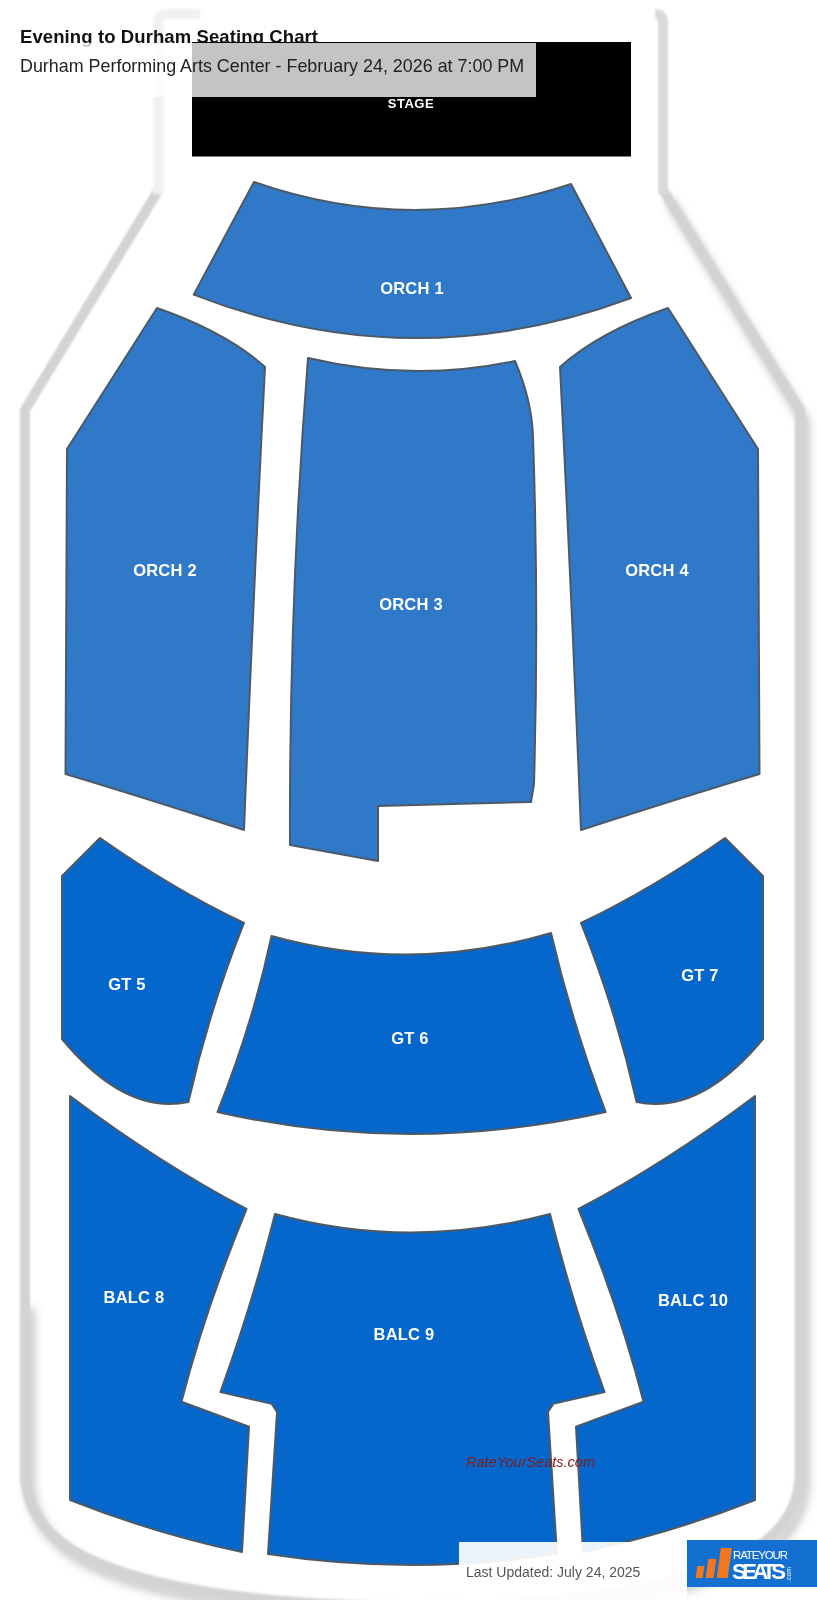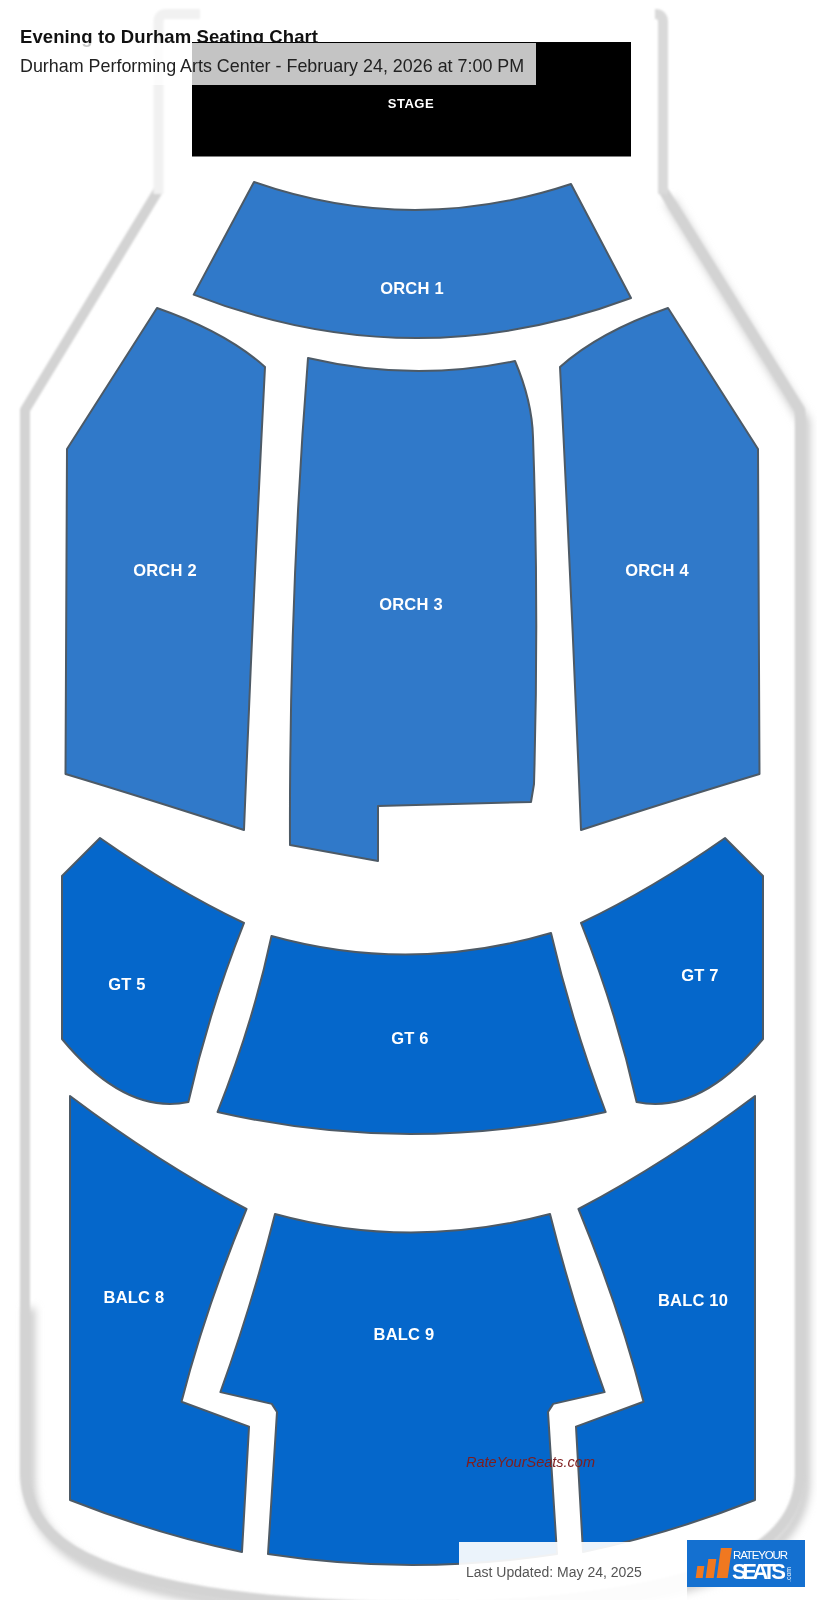--- a/index.html
+++ b/index.html
@@ -1,27 +1,27 @@
 <!DOCTYPE html>
 <html><head>
 <meta charset="utf-8">
 <style>
   html,body { margin:0; padding:0; background:#ffffff; }
   body { width:817px; height:1600px; position:relative; overflow:hidden;
          font-family:"Liberation Sans", sans-serif; }
   .title { position:absolute; left:20px; top:26px; font-size:18.5px; font-weight:bold;
            color:#111; letter-spacing:0.1px; }
   .subtitle { position:absolute; left:12px; top:43px; height:38px; line-height:46px;
-              padding:0 12px 4px 8px; background:rgba(255,255,255,0.77);
+              padding:0 12px 16px 8px; background:rgba(255,255,255,0.77);
               font-size:17.9px; color:#222; }
   .footer-bg { position:absolute; left:459px; top:1542px; width:228px; height:58px;
                background:rgba(255,255,255,0.92); }
   .f1 { position:absolute; left:466px; top:1454px; font-size:14.5px; color:#7f1d1d;font-style:italic; }
   .f2 { position:absolute; left:466px; top:1564px; font-size:14px; color:#555; }
-  .logo { position:absolute; left:687px; top:1540px; width:118px; height:47px;
+  .logo { position:absolute; left:687px; top:1540px; width:130px; height:47px;
           background:#1470d0; }
 </style>
 </head>
 <body>
 <svg width="817" height="1600" viewBox="0 0 817 1600" style="position:absolute;left:0;top:0">
 <defs>
       <filter id="sb" x="-20%" y="-20%" width="140%" height="140%">
         <feGaussianBlur stdDeviation="4"></feGaussianBlur>
       </filter>
       <filter id="soft" x="-10%" y="-10%" width="120%" height="120%">
@@ -97,21 +97,21 @@
 </svg>
 
 <div class="title">Evening to Durham Seating Chart</div>
 
 <div class="subtitle">Durham Performing Arts Center - February 24, 2026 at 7:00 PM</div>
 
 <div class="footer-bg"></div>
 
 <div class="f1">RateYourSeats.com</div>
 
-<div class="f2">Last Updated: May 24, 2025</div>
+<div class="f2">Last Updated: July 24, 2025</div>
 
 <div class="logo">
 <svg width="117" height="47" viewBox="0 0 117 47">
 
 <g fill="#f07820" transform="skewX(-8)">
 <rect x="14" y="26" width="7" height="12"></rect>
 <rect x="24" y="19" width="8" height="19"></rect>
 <rect x="35" y="8" width="11" height="30"></rect>
 </g>
 

